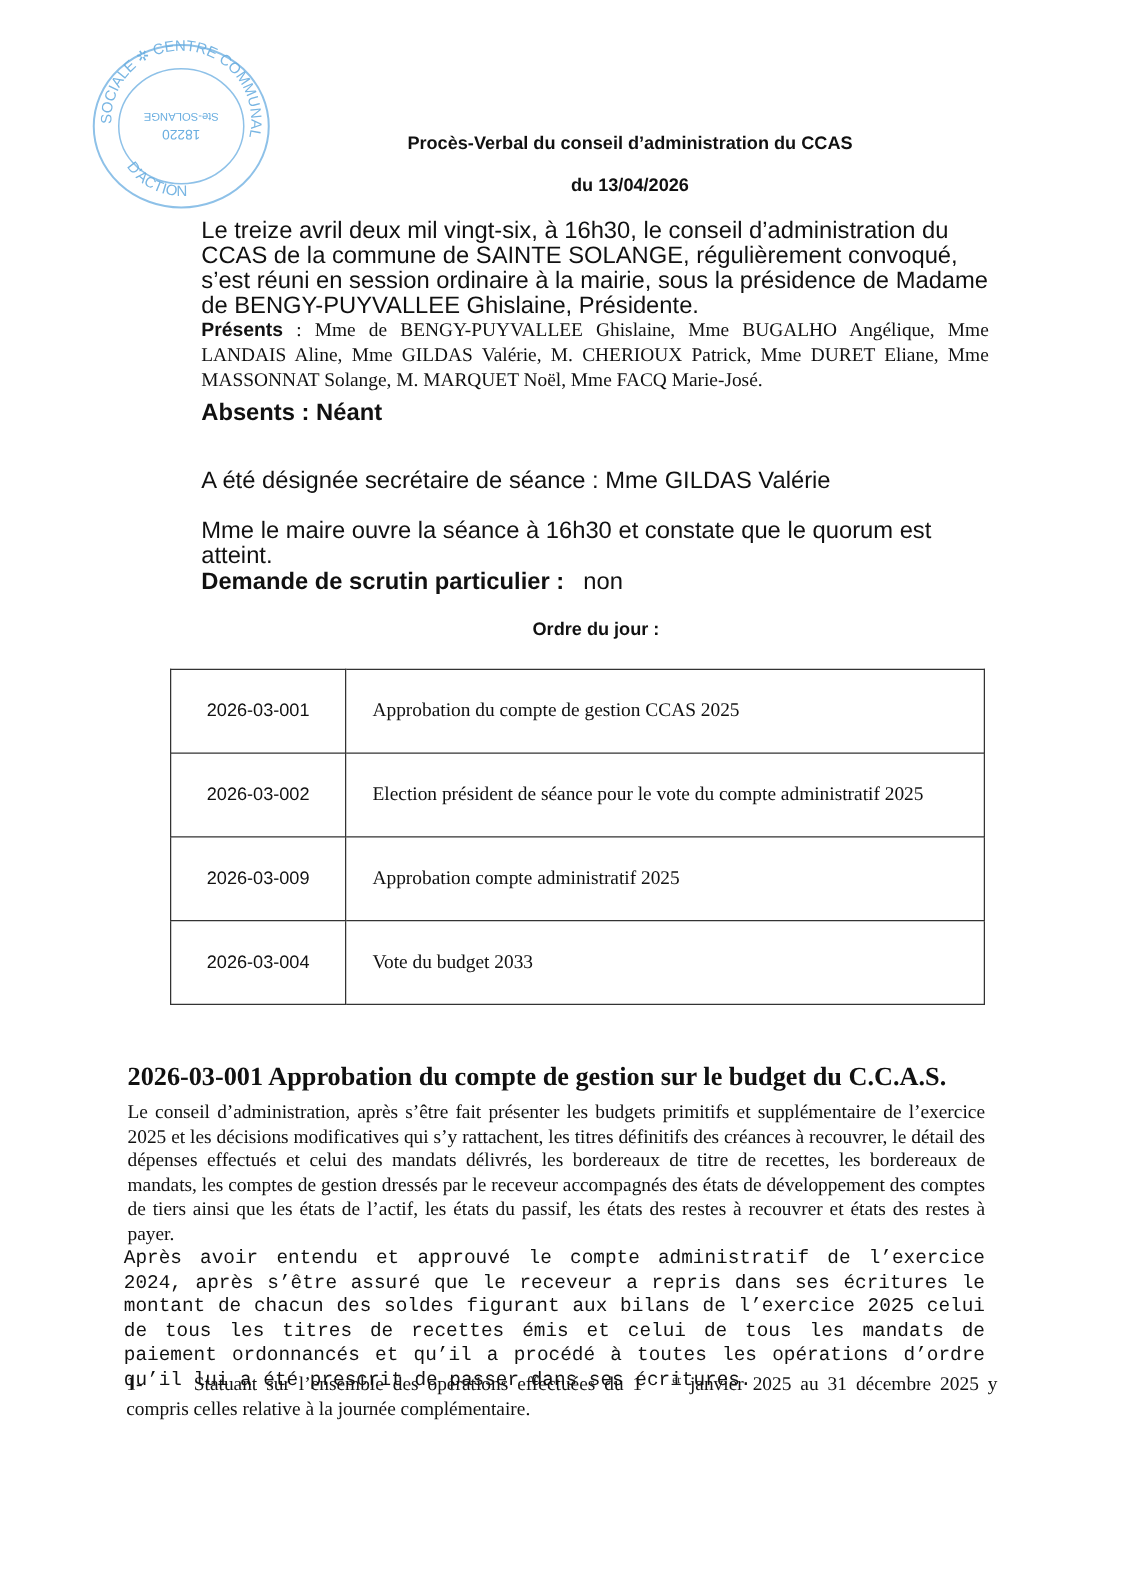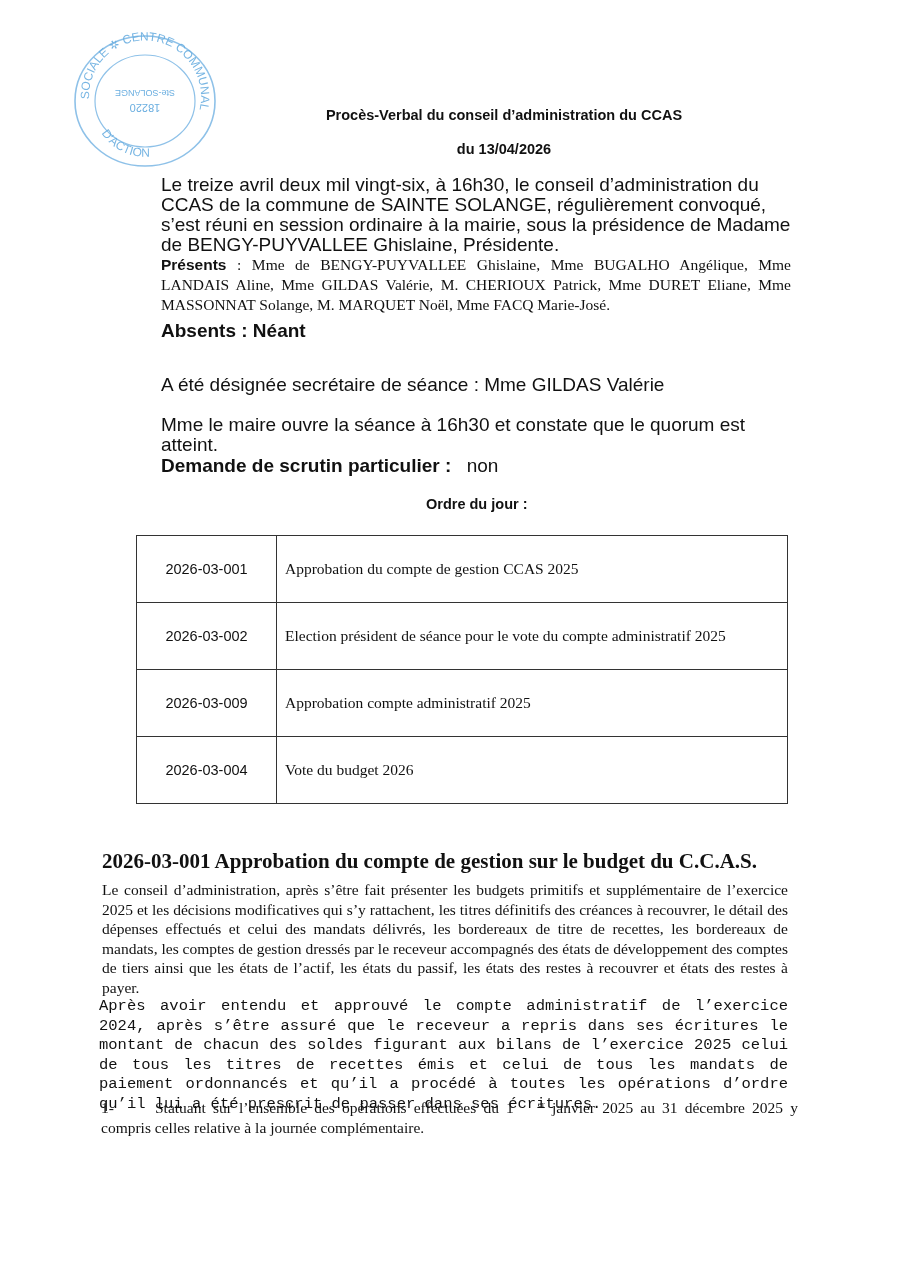--- a/index.html
+++ b/index.html
@@ -13,21 +13,21 @@
     .stamp svg { width: 150px; height: 138px; }
 
     .title { left: 0; width: 1008px; text-align: center; font-weight: bold; font-size: 14.5px; }
     .para { left: 161px; width: 630px; font-size: 19px; line-height: 20px; }
     .para-serif { left: 161px; width: 630px; font-size: 15.5px; line-height: 20px; text-align: justify; text-align-last: left; }
     .bold { font-weight: bold; }
 
     table.agenda { position: absolute; left: 136px; top: 535px; width: 652px; border-collapse: collapse; }
     table.agenda td { border: 1.5px solid #333; height: 66px; padding: 0; vertical-align: middle; }
     table.agenda td.code { width: 139px; text-align: center; font-family: "Liberation Sans", sans-serif; font-size: 14.5px; }
-    table.agenda td.label { padding-left: 8px; font-family: "Liberation Serif", serif; font-size: 15.5px; margin-left: 28px; }
+    table.agenda td.label { padding-left: 21px; font-family: "Liberation Serif", serif; font-size: 15.5px; margin-left: 28px; }
 
     .sect-title { left: 102px; top: 849px; font-size: 21px; font-weight: bold; }
     .body-serif { font-family: "Liberation Serif", "DejaVu Serif", serif; font-size: 15.5px; line-height: 19.5px; text-align: justify; text-align-last: left; }
     .p1 { left: 102px; top: 880px; width: 686px; }
     .p2 { left: 99px; top: 997px; width: 689px; font-family: Liberation Mono, monospace; }
     .p3 { left: 101px; top: 1098px; width: 697px; }
     .p3 .num { display: inline-block; width: 54px; }
     sup { font-size: 9px; line-height: 0; margin-left: 24px; }
   </style>
 </head>
@@ -85,21 +85,21 @@
   <tr>
     <td class="code">2026-03-002</td>
     <td class="label">Election président de séance pour le vote du compte administratif 2025</td>
   </tr>
   <tr>
     <td class="code">2026-03-009</td>
     <td class="label">Approbation compte administratif 2025</td>
   </tr>
   <tr>
     <td class="code">2026-03-004</td>
-    <td class="label">Vote du budget 2026</td>
+    <td class="label">Vote du budget 2033</td>
   </tr>
 </tbody>
   </table>
 
 <div class="abs sect-title serif">2026-03-001 Approbation du compte de gestion sur le budget du C.C.A.S.</div>
 <div class="abs body-serif p1">Le conseil d’administration, après s’être fait présenter les budgets primitifs et supplémentaire de l’exercice 2025 et les décisions modificatives qui s’y rattachent, les titres définitifs des créances à recouvrer, le détail des dépenses effectués et celui des mandats délivrés, les bordereaux de titre de recettes, les bordereaux de mandats, les comptes de gestion dressés par le receveur accompagnés des états de développement des comptes de tiers ainsi que les états de l’actif, les états du passif, les états des restes à recouvrer et états des restes à payer.</div>
 <div class="abs body-serif p2">Après avoir entendu et approuvé le compte administratif de l’exercice 2024, après s’être assuré que le receveur a repris dans ses écritures le montant de chacun des soldes figurant aux bilans de l’exercice 2025 celui de tous les titres de recettes émis et celui de tous les mandats de paiement ordonnancés et qu’il a procédé à toutes les opérations d’ordre qu’il lui a été prescrit de passer dans ses écritures.</div>
 <div class="abs body-serif p3">
   <span class="num">1-</span><span>Statuant sur l’ensemble des opérations effectuées du 1</span><sup>er</sup><span> janvier 2025 au 31 décembre 2025 y compris celles relative à la journée complémentaire.</span>
 </div>

